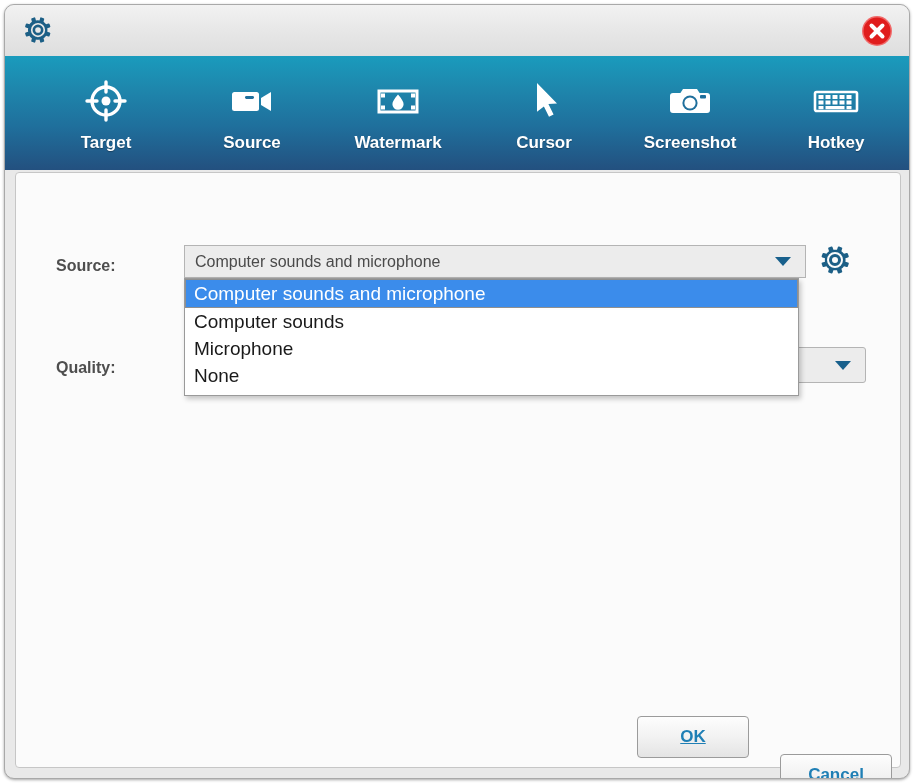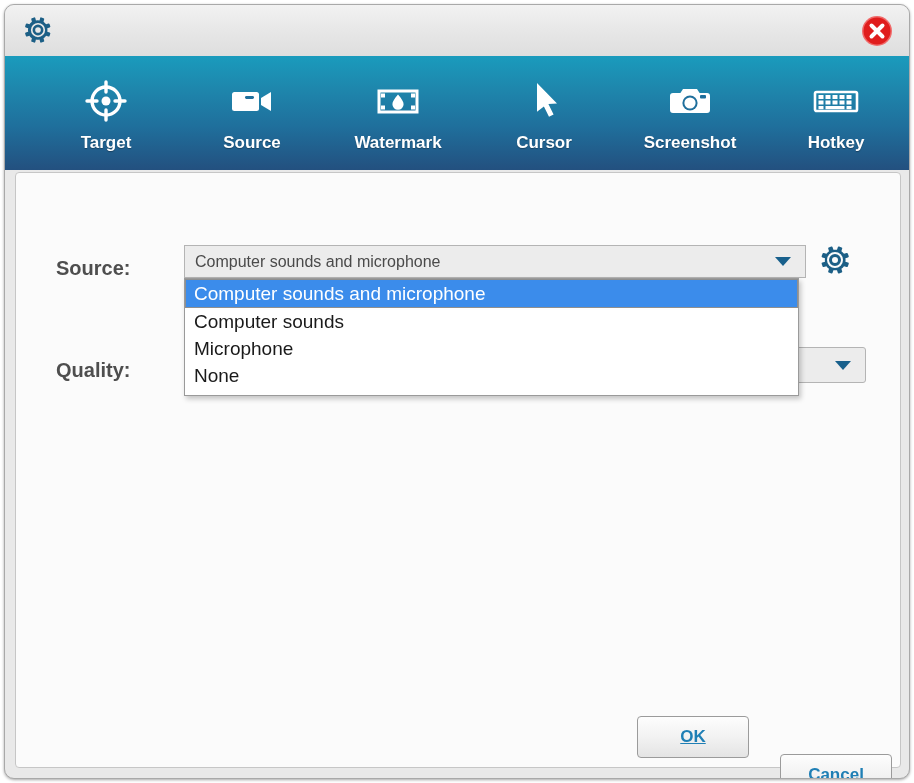--- a/index.html
+++ b/index.html
@@ -116,21 +116,21 @@
     width: 886px;
     height: 596px;
     background: #fbfbfb;
     border: 1px solid #c6c6c6;
     border-radius: 4px;
     box-sizing: border-box;
   }
 
   .form-label {
     position: absolute;
-    font-size: 20px;
+    font-size: 16px;
     font-weight: bold;
     color: #4e4e4e;
   }
   #label-source { left: 40px; top: 84px; }
   #label-quality { left: 40px; top: 186px; }
 
   
   .combo-source {
     position: absolute;
     left: 168px;

